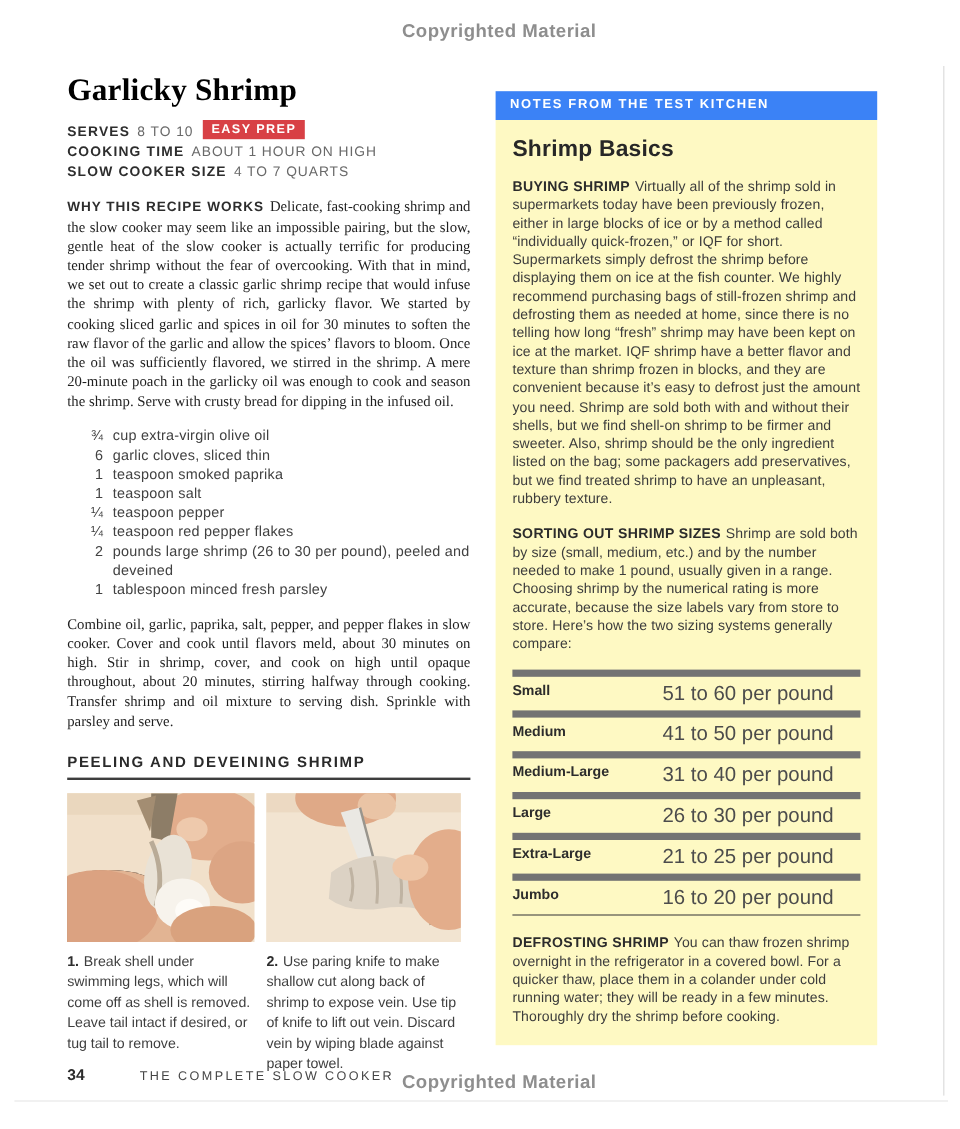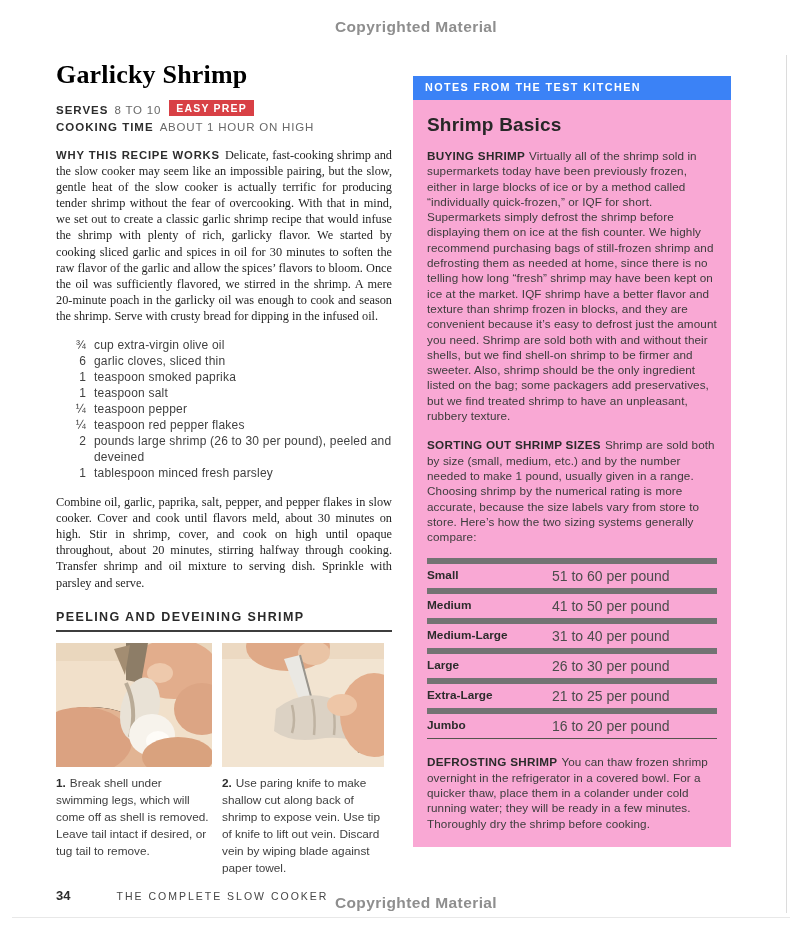--- a/index.html
+++ b/index.html
@@ -48,31 +48,31 @@
   .captions{display:flex;gap:10px;margin-top:8px;}
   .caption{margin:0;font-size:11.8px;line-height:17px;color:#3e3e3e;}
   .caption .cnum{font-weight:bold;color:#2d2d2d;margin-right:4px;}
   .cap1{width:156px;}
   .cap2{width:162px;}
 
   
   .sidebar{position:absolute;left:413px;top:76px;width:318px;}
   .sidebar-bar{background:#3b82f6;color:#ffffff;font-weight:bold;font-size:10.8px;
     letter-spacing:1.4px;padding:5px 12px 7px;}
-  .sidebar-box{background:#f9a8d4;padding:11px 14px 16px;}
+  .sidebar-box{background:#fef9c3;padding:11px 14px 16px;}
   .sb-title{font-size:19px;font-weight:bold;color:#272727;margin:3px 0 12px;letter-spacing:.2px;}
   .sb-p{font-size:11.7px;line-height:15.3px;color:#3c3c3c;margin:0 0 14px;letter-spacing:.1px;}
   .sb-p:last-child{margin-bottom:0;}
   .slead{font-weight:bold;color:#2b2b2b;margin-right:4px;letter-spacing:.3px;}
 
   .size-table{margin:2px 0 15px;}
   .trow{display:flex;border-top:6px solid #737373;padding:4px 2px 4px 0;align-items:flex-start;}
   .trow:last-child{border-bottom:1px solid #55544e;}
   .tsize{flex:0 0 125px;font-weight:bold;font-size:11.8px;color:#2c2c2c;}
-  .tcount{font-size:14px;color:#4c4c4c;}
+  .tcount{font-size:17px;color:#4c4c4c;}
 
   
   .footer{position:absolute;left:56px;top:888px;display:flex;align-items:baseline;}
   .pagenum{font-weight:bold;font-size:13px;color:#2c2c2c;margin-right:46px;}
   .booktitle{font-size:10.5px;letter-spacing:2px;color:#454545;}
 </style>
 </head>
 <body>
 
 <div class="copy top">Copyrighted Material</div>
@@ -82,20 +82,24 @@
 
   <div>
     <div class="meta-line">
       <span class="mlabel">SERVES</span>
       <span class="mvalue">8 TO 10</span>
       <span class="badge">EASY PREP</span>
     </div>
     <div class="meta-line">
       <span class="mlabel">COOKING TIME</span>
       <span class="mvalue">ABOUT 1 HOUR ON HIGH</span>
+    </div>
+    <div class="meta-line">
+      <span class="mlabel">SLOW COOKER SIZE</span>
+      <span class="mvalue">4 TO 7 QUARTS</span>
     </div>
   </div>
 
   <p class="serif why">
     <span class="lead">WHY THIS RECIPE WORKS</span><span>Delicate, fast-cooking shrimp and the slow cooker may seem like an impossible pairing, but the slow, gentle heat of the slow cooker is actually terrific for producing tender shrimp without the fear of overcooking. With that in mind, we set out to create a classic garlic shrimp recipe that would infuse the shrimp with plenty of rich, garlicky flavor. We started by cooking sliced garlic and spices in oil for 30 minutes to soften the raw flavor of the garlic and allow the spices’ flavors to bloom. Once the oil was sufficiently flavored, we stirred in the shrimp. A mere 20-minute poach in the garlicky oil was enough to cook and season the shrimp. Serve with crusty bread for dipping in the infused oil.</span>
   </p>
 
   <ul class="ingredients">
 
       <li class="ing">

